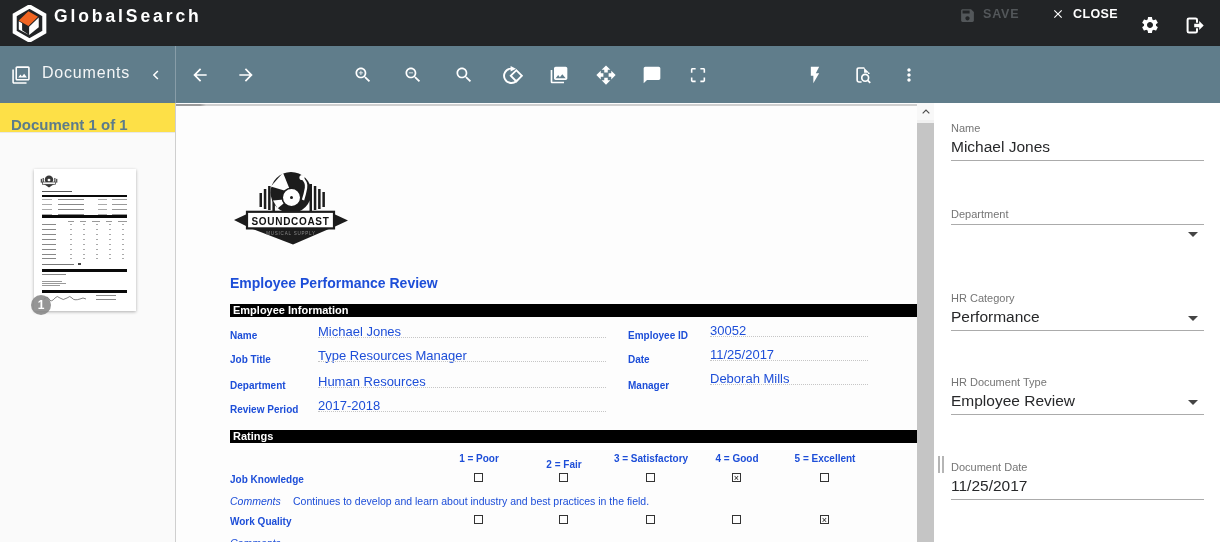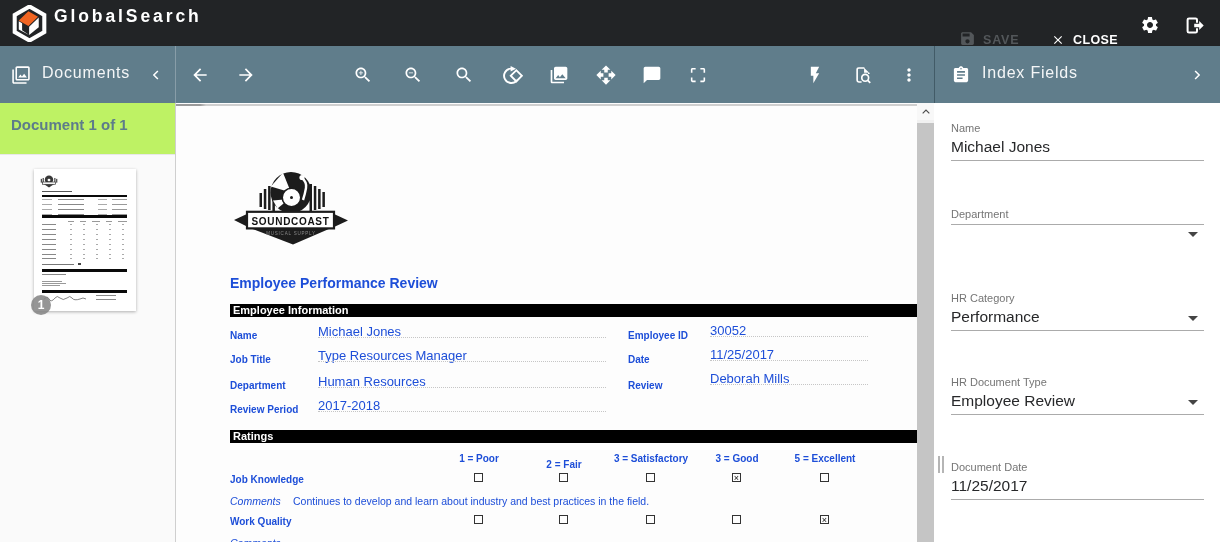--- a/index.html
+++ b/index.html
@@ -2,30 +2,30 @@
 <html><head>
 <meta charset="utf-8">
 <style>
   * { margin:0; padding:0; box-sizing:border-box; }
   html,body { width:1220px; height:542px; overflow:hidden; background:#fff;
     font-family:"Liberation Sans", sans-serif; }
   .abs { position:absolute; }
   
   #hdr { position:absolute; left:0; top:0; width:1220px; height:46px; background:#222426; }
   #hdr .brand { position:absolute; left:54px; top:6px; color:#fff; font-size:17.5px; font-weight:bold; letter-spacing:2.9px; }
-  .hbtn { position:absolute; top:7px; height:40px; display:flex; align-items:flex-end; color:#fff; font-size:12.5px; font-weight:bold; letter-spacing:0.8px; }
+  .hbtn { position:absolute; top:7px; height:40px; display:flex; align-items:flex-start; color:#fff; font-size:12.5px; font-weight:bold; letter-spacing:0.8px; }
   
   #tbar { position:absolute; left:0; top:46px; width:1220px; height:57px; background:#607d8b; box-shadow:0 1px 0 rgba(45,66,77,0.55), 0 2px 3px rgba(0,0,0,0.15); }
   #tbar .seg-l { position:absolute; left:0; top:0; width:176px; height:57px; border-right:1px solid rgba(255,255,255,0.25); }
   #tbar .seg-r { position:absolute; left:934px; top:0; width:286px; height:57px; border-left:1px solid rgba(30,50,60,0.45); }
   .ticon { position:absolute; top:50%; transform:translate(-50%,-50%); }
   #tbar .label { color:#f4f6f7; font-size:16px; letter-spacing:0.8px;text-align:center; }
   
   #side { position:absolute; left:0; top:103px; width:176px; height:439px; background:#fafafa; border-right:1px solid #cfcfcf; }
-  #side .hd { position:absolute; left:0; top:0; width:175px; height:52px; background:#bef264; border-bottom:1px solid #e8e8e8; }
+  #side .hd { position:absolute; left:0; top:0; width:175px; height:30px; background:#fde047; border-bottom:1px solid #e8e8e8; }
   #side .hd span { position:absolute; left:11px; top:13px; font-size:15px; font-weight:bold; color:#5d7c8a; }
   #thumb { position:absolute; left:34px; top:66px; width:102px; height:142px; background:#fff; box-shadow:0 1px 3px rgba(0,0,0,0.3); }
   #badge { position:absolute; left:0px; top:184px; width:20px; height:20px; border-radius:50%; background:rgba(130,130,130,0.85); color:#fff; font-size:12px; font-weight:bold; text-align:center; line-height:20px; }
   
   #viewer { position:absolute; left:176px; top:103px; width:741px; height:439px; background:#fdfdfd; overflow:hidden; }
   
   #sbar { position:absolute; left:917px; top:103px; width:17px; height:439px; background:#f1f1f1; }
   #sbar .thumbv { position:absolute; left:0; top:20px; width:17px; height:419px; background:#c5c5c5; }
   
   #panel { position:absolute; left:934px; top:103px; width:286px; height:439px; background:#fff; }
@@ -135,29 +135,20 @@
       <path d="M13.6 4 H7.2 c-1.1 0-1.9.8-1.9 1.9 v12.2 c0 1.1.8 1.9 1.9 1.9 h3.2"></path>
       <path d="M18.6 9.3 v1.5"></path>
     </g>
     <polygon points="13.2,3.6 19,9.4 13.2,9.4" fill="#fff"></polygon>
     <circle cx="14.5" cy="15.2" r="3.9" fill="none" stroke="#fff" stroke-width="1.9"></circle>
     <line x1="17.4" y1="18.1" x2="20.3" y2="21" stroke="#fff" stroke-width="1.9"></line>
   </svg>
   <svg class="ticon" style="left:909px" width="20" height="20" viewBox="0 0 24 24" fill="#fff">
       <path d="M12 8c1.1 0 2-.9 2-2s-.9-2-2-2-2 .9-2 2 .9 2 2 2zm0 2c-1.1 0-2 .9-2 2s.9 2 2 2 2-.9 2-2-.9-2-2-2zm0 6c-1.1 0-2 .9-2 2s.9 2 2 2 2-.9 2-2-.9-2-2-2z"></path>
     </svg>
-  <div class="seg-r">
-    <svg class="ticon" style="left:26px" width="19" height="19" viewBox="0 0 24 24" fill="#fff">
-        <path d="M19 3h-4.18C14.4 1.84 13.3 1 12 1c-1.3 0-2.4.84-2.82 2H5c-1.1 0-2 .9-2 2v14c0 1.1.9 2 2 2h14c1.1 0 2-.9 2-2V5c0-1.1-.9-2-2-2zm-7 0c.55 0 1 .45 1 1s-.45 1-1 1-1-.45-1-1 .45-1 1-1zm2 14H7v-2h7v2zm3-4H7v-2h10v2zm0-4H7V7h10v2z"></path>
-      </svg>
-    <span class="label abs" style="left:47px;top:18px">Index Fields</span>
-    <svg class="ticon" style="left:262px" width="15" height="15" viewBox="0 0 24 24">
-        <path d="M9 5.5 L15.5 12 L9 18.5" fill="none" stroke="#fff" stroke-width="2.4"></path>
-      </svg>
-  </div>
 </div>
 
 <div id="side">
   <div class="hd">
       <span>Document 1 of 1</span>
     </div>
   <div id="thumb">
     <svg style="position:absolute;left:6px;top:5px" width="18" height="15" viewBox="0 0 24 19">
       <rect x="1" y="6" width="1.6" height="5" fill="#444"></rect>
         <rect x="3.5" y="4.8" width="1.6" height="6.5" fill="#444"></rect>
@@ -235,29 +226,29 @@
   <div class="doc lab1" style="top:227px">Name</div>
   <div class="doc val1" style="top:221px">Michael Jones</div>
   <div class="doc lab2" style="top:227px">Employee ID</div>
   <div class="doc val2" style="top:220px">30052</div>
   <div class="doc lab1" style="top:251px">Job Title</div>
   <div class="doc val1" style="top:245px">Type Resources Manager</div>
   <div class="doc lab2" style="top:251px">Date</div>
   <div class="doc val2" style="top:244px">11/25/2017</div>
   <div class="doc lab1" style="top:277px">Department</div>
   <div class="doc val1" style="top:271px">Human Resources</div>
-  <div class="doc lab2" style="top:277px">Review</div>
+  <div class="doc lab2" style="top:277px">Manager</div>
   <div class="doc val2" style="top:268px">Deborah Mills</div>
   <div class="doc lab1" style="top:301px">Review Period</div>
   <div class="doc val1" style="top:295px">2017-2018</div>
   <div class="bar" style="top:327px">Ratings</div>
   <div class="doc h5" style="left:303px;top:350px">1 = Poor</div>
   <div class="doc h5" style="left:388px;top:356px">2 = Fair</div>
   <div class="doc h5" style="left:475px;top:350px">3 = Satisfactory</div>
-  <div class="doc h5" style="left:561px;top:350px">3 = Good</div>
+  <div class="doc h5" style="left:561px;top:350px">4 = Good</div>
   <div class="doc h5" style="left:649px;top:350px">5 = Excellent</div>
   <div class="doc lab1" style="top:371px">Job Knowledge</div>
   <div class="cb" style="left:298px;top:370px"></div>
   <div class="cb" style="left:383px;top:370px"></div>
   <div class="cb" style="left:470px;top:370px"></div>
   <div class="cb ck" style="left:556px;top:370px">×</div>
   <div class="cb" style="left:644px;top:370px"></div>
   <div class="doc" style="left:54px;top:392px;font-size:10.5px;font-style:italic">Comments</div>
   <div class="doc" style="left:117px;top:392px;font-size:10.5px">Continues to develop and learn about industry and best practices in the field.</div>
   <div class="doc lab1" style="top:413px">Work Quality</div>

